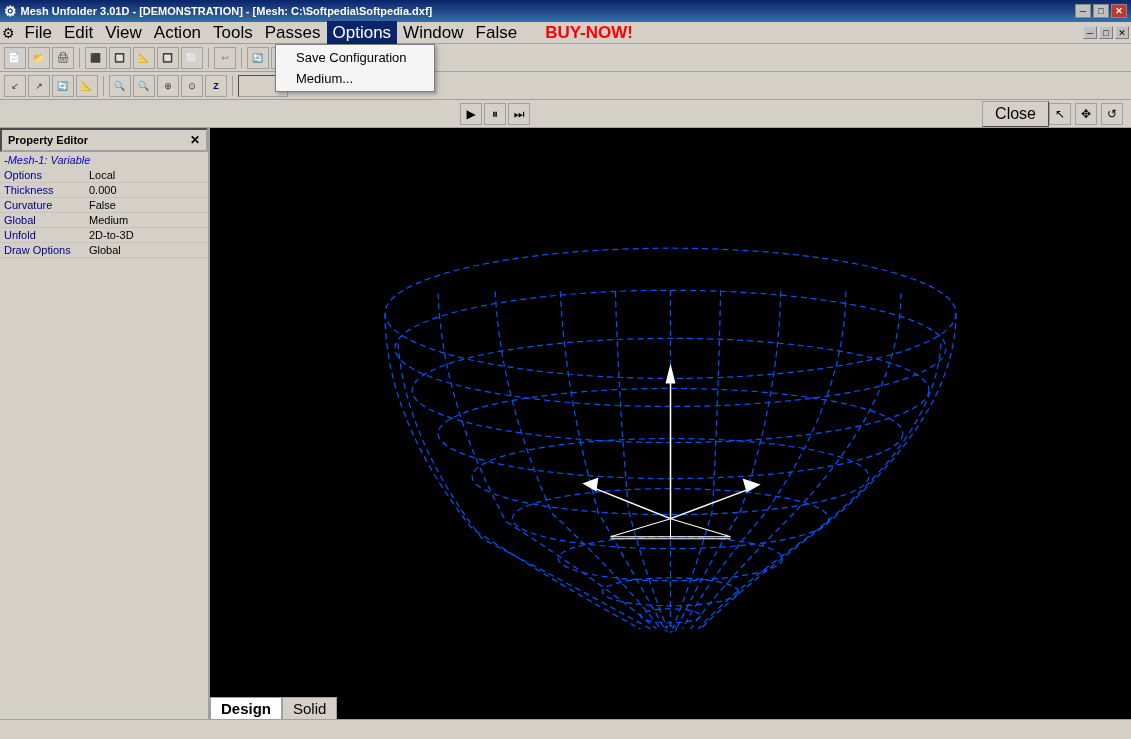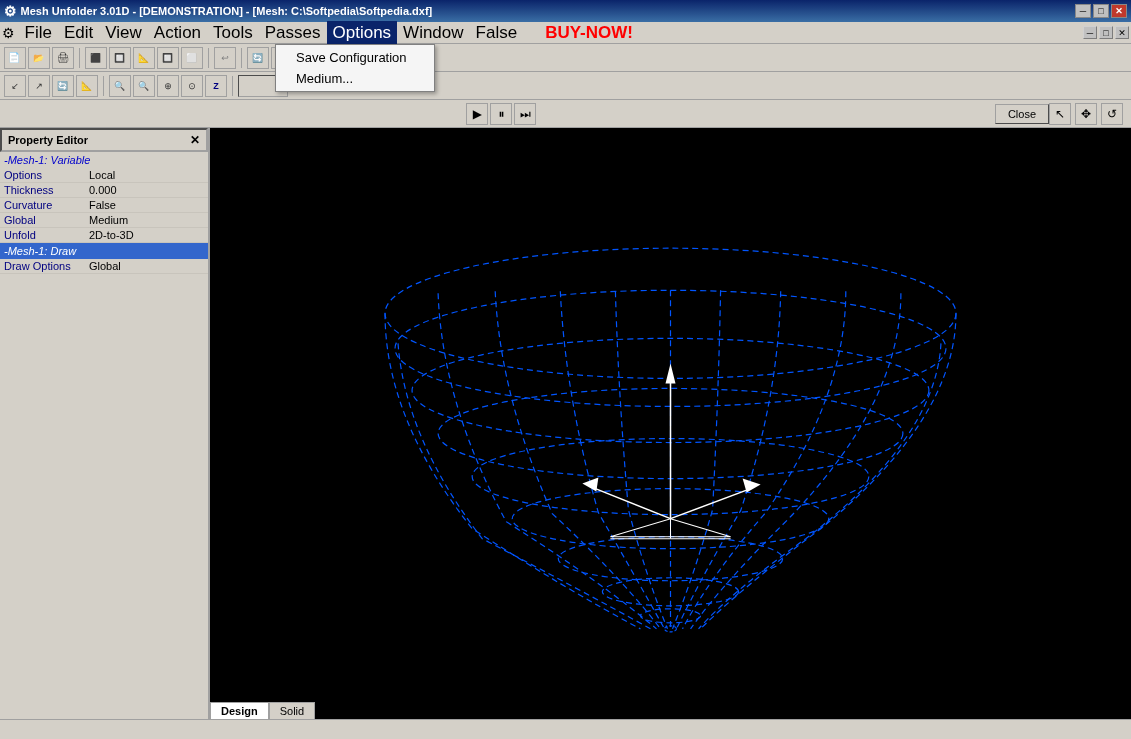--- a/index.html
+++ b/index.html
@@ -163,21 +163,21 @@
       align-items: center;
       justify-content: center;
       cursor: pointer;
       font-size: 12px;
     }
     #close-btn-bar {
       padding: 3px 12px;
       background: #d4d0c8;
       border: 1px outset #a0a0a0;
       cursor: pointer;
-      font-size: 11px;
+      font-size: 16px;
     }
     #view-tools {
       display: flex;
       align-items: center;
       gap: 4px;
     }
     .view-btn {
       width: 22px;
       height: 22px;
       background: #d4d0c8;
@@ -262,21 +262,21 @@
       bottom: 0;
       left: 0;
       display: flex;
       gap: 0;
     }
     .viewport-tab {
       padding: 2px 10px;
       background: #d4d0c8;
       border: 1px solid #a0a0a0;
       border-bottom: none;
-      font-size: 11px;
+      font-size: 15px;
       cursor: pointer;
     }
     .viewport-tab.active {
       background: #fff;
       font-weight: bold;
     }
 
     
     #mesh-svg {
       width: 100%;
@@ -424,25 +424,20 @@
         <td>False</td>
       </tr>
       <tr class="prop-row">
         <td>Global</td>
         <td>Medium</td>
       </tr>
       <tr class="prop-row">
         <td>Unfold</td>
         <td>2D-to-3D</td>
       </tr>
-      <tr>
-        <td colspan="2" class="prop-section-row selected" style="padding:2px 4px;">
-          <span>-Mesh-1: Draw</span>
-        </td>
-      </tr>
       <tr class="prop-row">
         <td>Draw Options</td>
         <td>Global</td>
       </tr>
     </tbody>
       </table>
   </div>
 
   <div id="viewport">
     <svg id="mesh-svg" viewBox="0 0 900 590" xmlns="http://www.w3.org/2000/svg">

